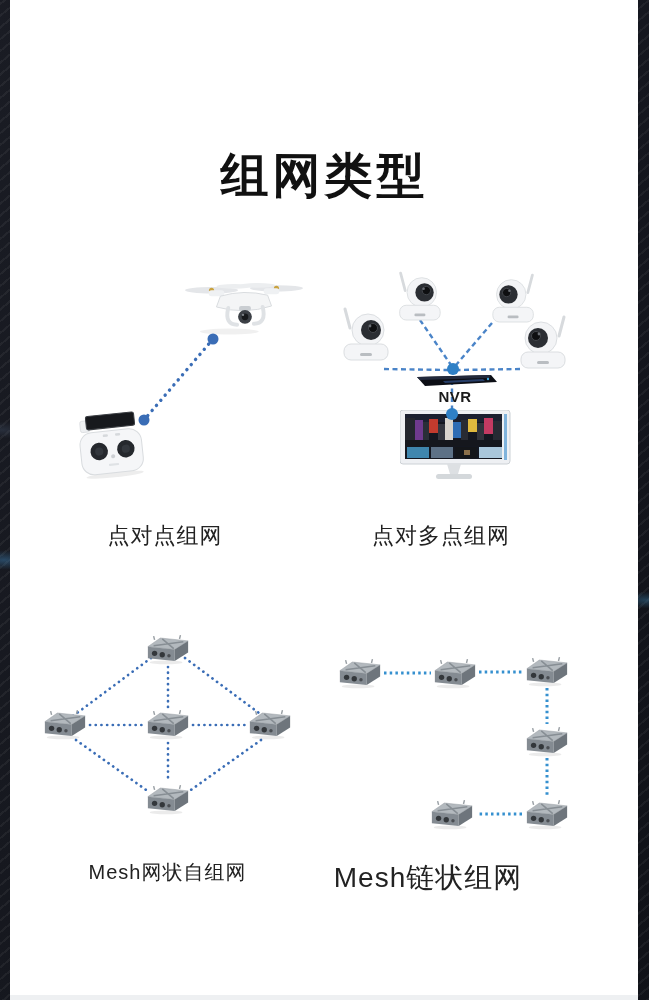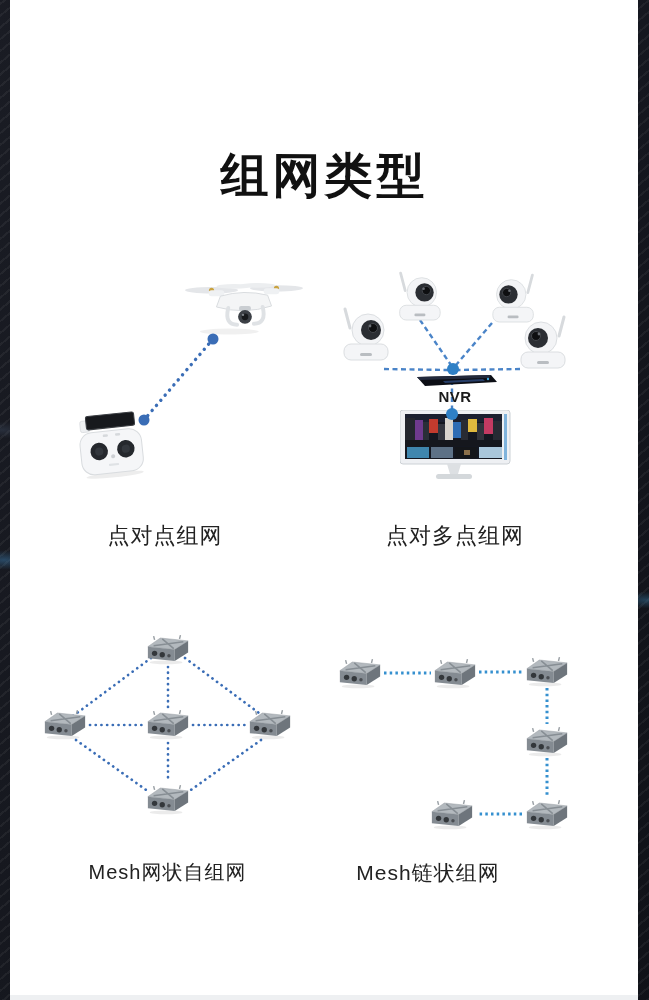--- a/index.html
+++ b/index.html
@@ -310,18 +310,18 @@
     </svg>
 
     <svg class="dots-layer" width="649" height="1000" viewBox="0 0 649 1000">
       <circle cx="213" cy="291" r="5.5" fill="#3a6db6"></circle>
       <circle cx="144" cy="372" r="5.5" fill="#3a6db6"></circle>
       <circle cx="453" cy="321" r="6" fill="#2f80c6"></circle>
       <circle cx="452" cy="366" r="6" fill="#2f80c6"></circle>
     </svg>
 
     <div class="sec-label" style="left:65px;top:473px;width:200px;">点对点组网</div>
-    <div class="sec-label" style="left:355px;top:473px;width:200px;">点对多点组网</div>
+    <div class="sec-label" style="left:341px;top:473px;width:200px;">点对多点组网</div>
     <div class="sec-label" style="left:55px;top:811px;width:225px;font-size:20px;">Mesh网状自组网</div>
-    <div class="sec-label" style="left:333px;top:811px;width:190px;font-size:21px;">Mesh链状组网</div>
+    <div class="sec-label" style="left:333px;top:811px;width:190px;font-size:28px;">Mesh链状组网</div>
 
   </div>
 </div>
 
 </body></html>

